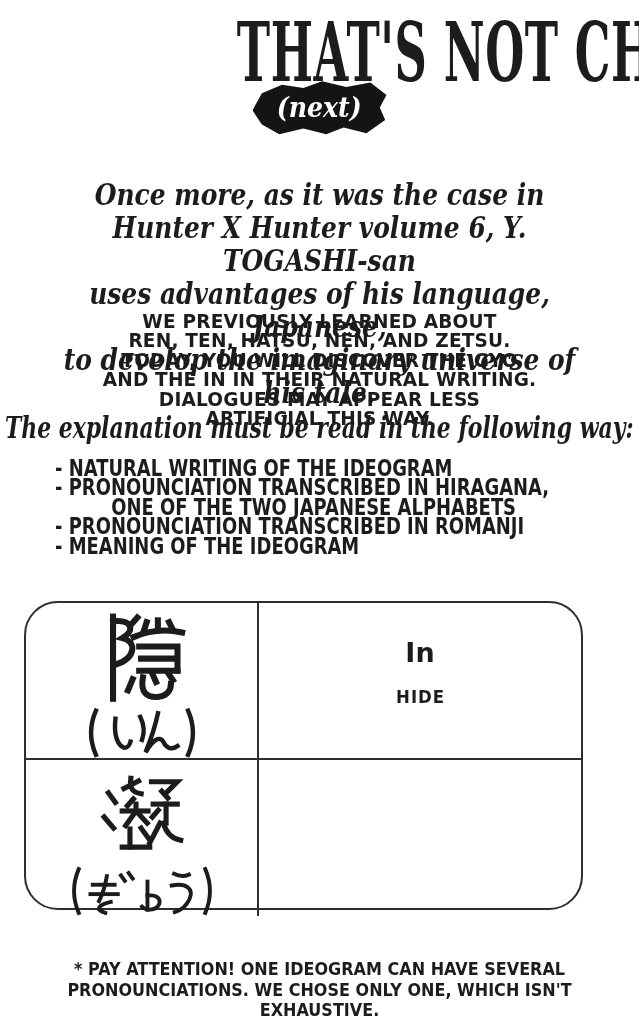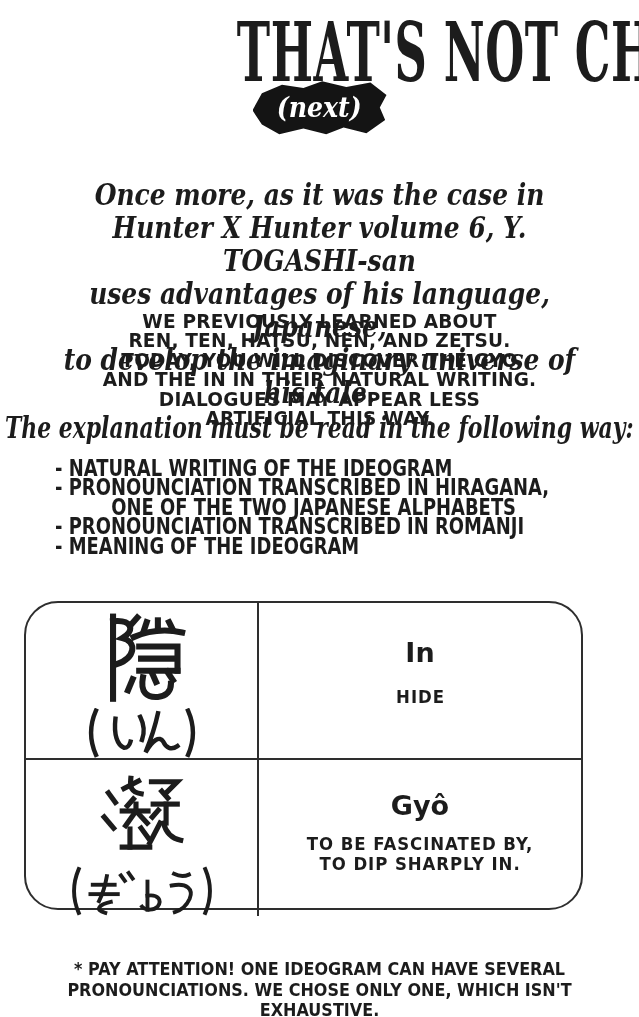--- a/index.html
+++ b/index.html
@@ -185,24 +185,19 @@
           <path d="M78 9 L83 16"></path>
           <path d="M102 20 L102 56"></path>
           <path d="M102 38 C116 36 121 44 115 52 C109 58 98 56 95 52"></path>
           <path d="M136 10 Q146 15 155 11"></path>
           <path d="M133 25 C153 21 161 30 156 42 C152 51 144 57 137 59"></path>
           <path d="M176 4 Q188 32 176 60"></path>
         </g>
       </svg>
     </div>
 
-    <div class="cell word-cell second">
-      <span class="romaji">Gyô</span>
-      <span class="meaning">TO BE FASCINATED BY,
-TO DIP SHARPLY IN.</span>
-    </div>
 
   </div>
 
   <p class="footnote">* PAY ATTENTION! ONE IDEOGRAM CAN HAVE SEVERAL
 PRONOUNCIATIONS. WE CHOSE ONLY ONE, WHICH ISN'T EXHAUSTIVE.</p>
 
 </div>
 
 </body></html>

